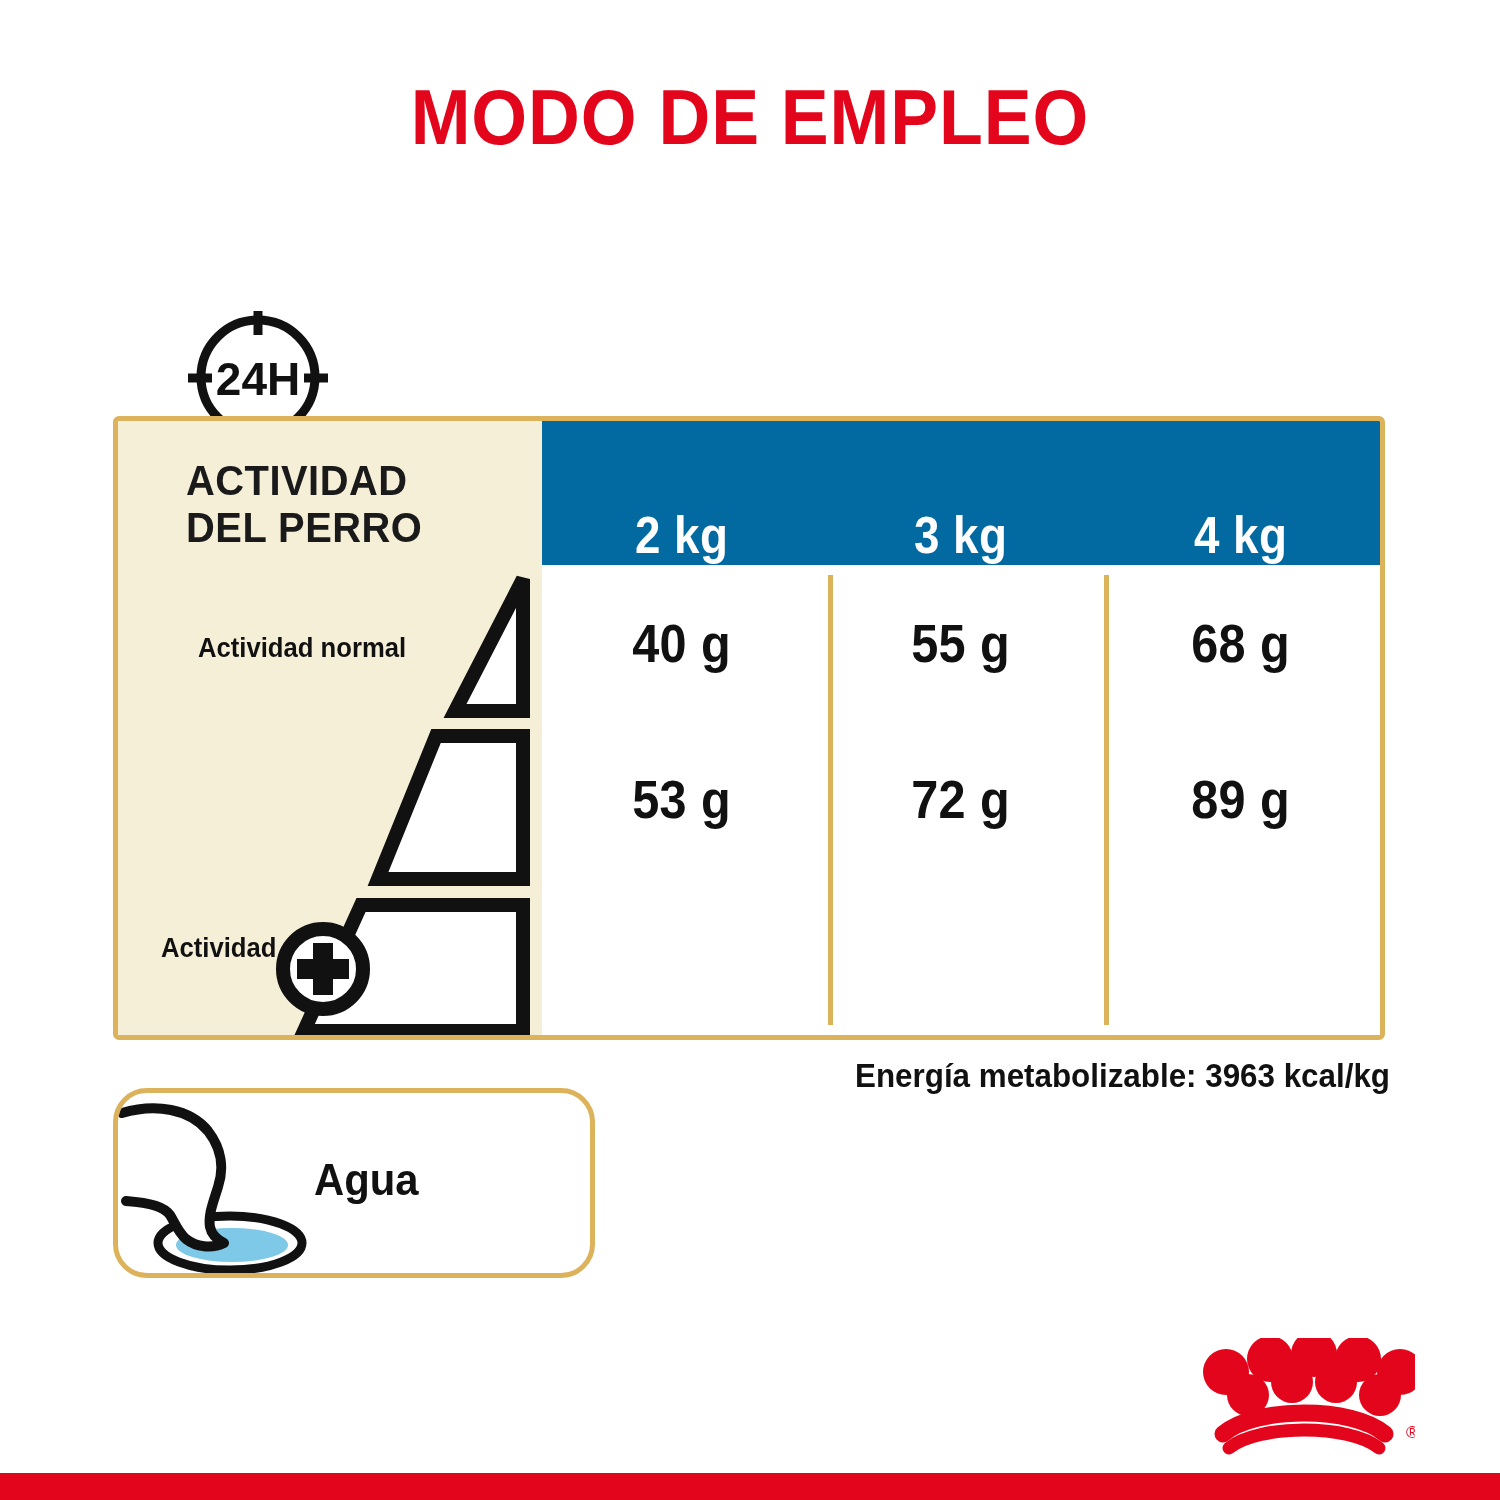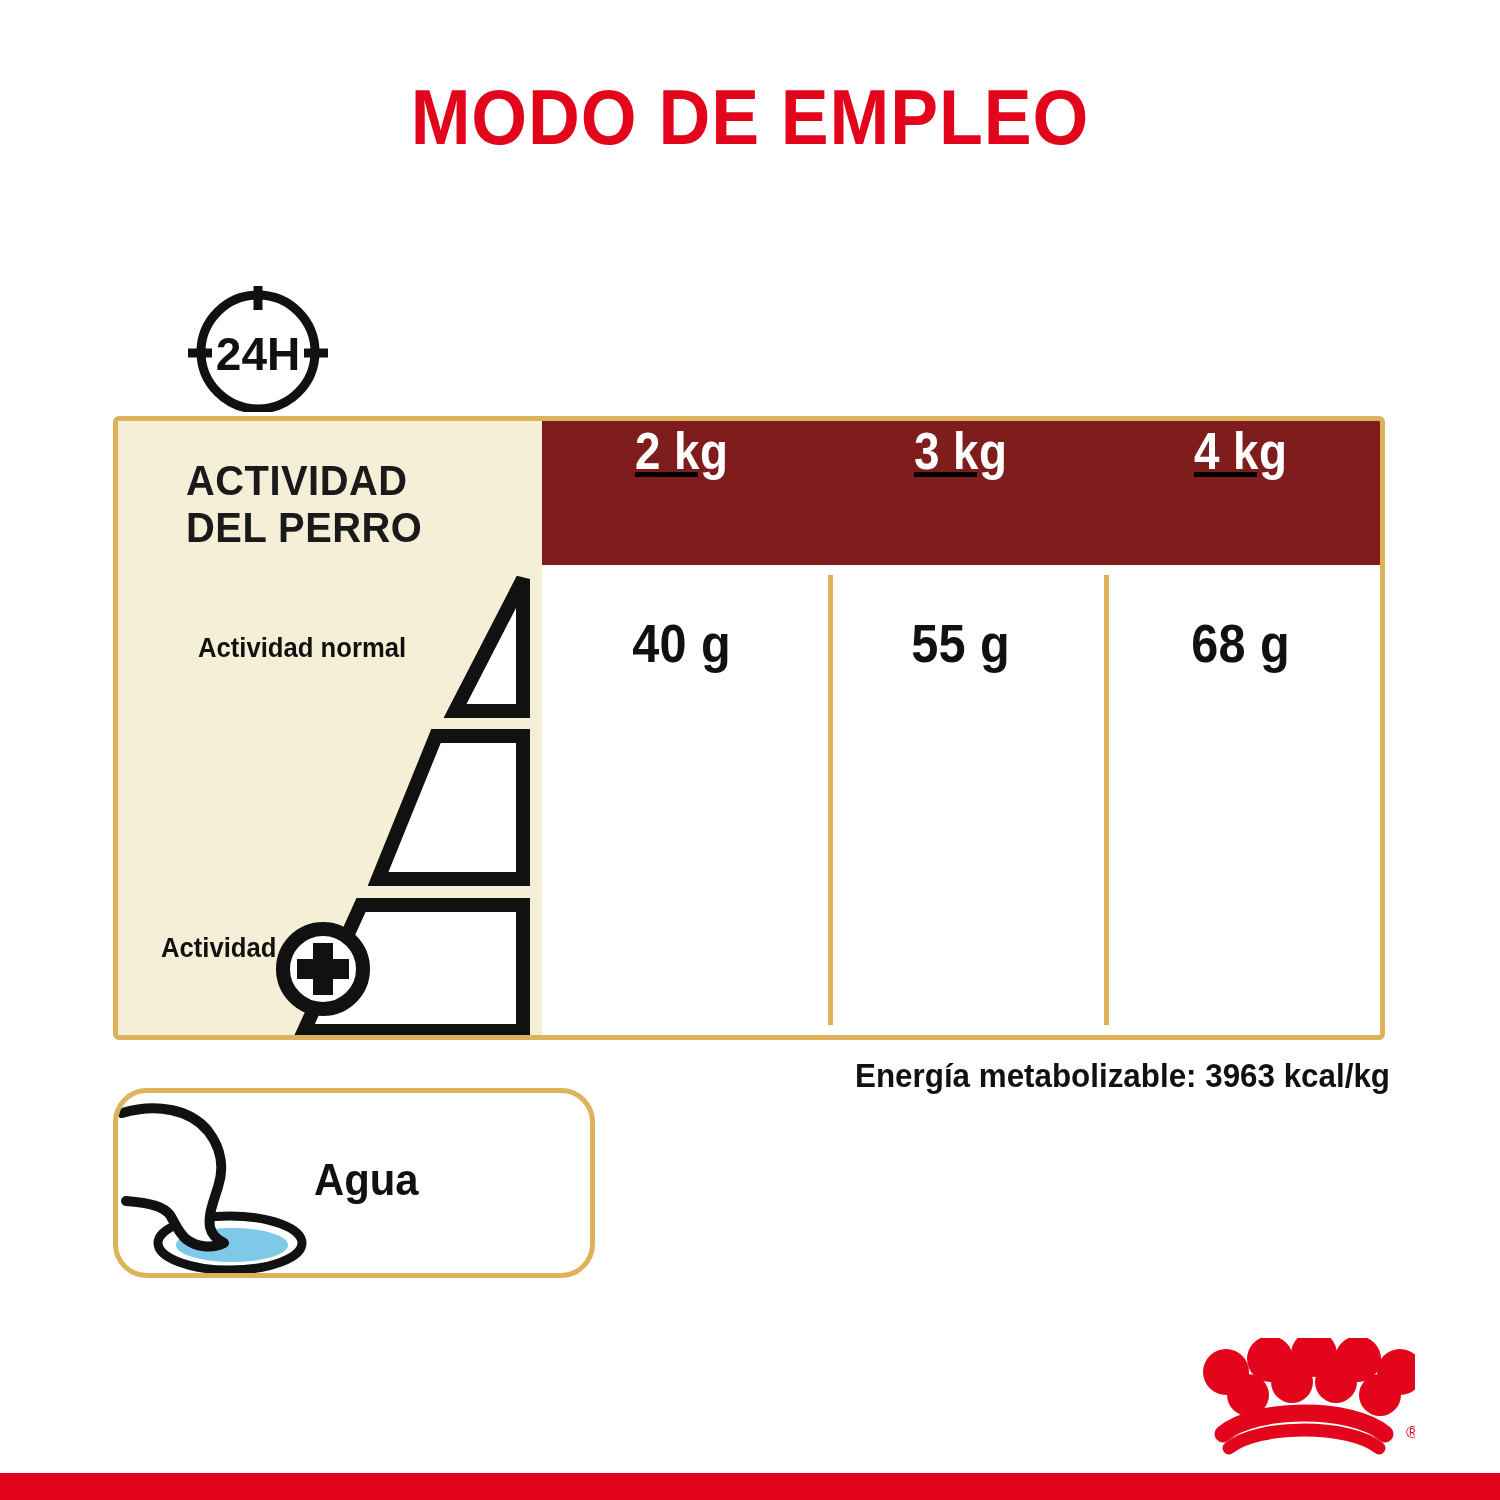--- a/index.html
+++ b/index.html
@@ -31,21 +31,21 @@
     transform: scaleX(0.92);
     transform-origin: center top;
     line-height: 1;
     white-space: nowrap;
   }
 
   
   #badge-24h {
     position: absolute;
     left: 170px;
-    top: 284px;
+    top: 309px;
     width: 176px;
     height: 128px;
   }
   #badge-24h svg { display: block; }
 
   
   #feeding-table {
     position: absolute;
     left: 113px;
     top: 416px;
@@ -100,24 +100,23 @@
   #label-plus   { left: 43px; top: 512px; }
 
   
   .data-area {
     flex: 1 1 auto;
     position: relative;
     background: #ffffff;
   }
   .weights-header {
     height: 144px;
-    background: #7f1d1d;
+    background: #0369a1;
     display: flex;
-    align-items: flex-start;
-    text-decoration: underline;
+    align-items: flex-end;
   }
   .weights-header .wcell {
     flex: 1 1 0;
     text-align: center;
     color: #ffffff;
     font-weight: bold;
     font-size: 52px;
     transform: scaleX(0.88);
     letter-spacing: 0.5px;
   }
@@ -277,20 +276,25 @@
       <div class="vdiv" id="vdiv-1"></div>
       <div class="vdiv" id="vdiv-2"></div>
 
       <div class="data-row">
         <div class="dcell">40 g</div>
         <div class="dcell">55 g</div>
         <div class="dcell">68 g</div>
       </div>
 
 
+      <div class="data-row">
+        <div class="dcell">53 g</div>
+        <div class="dcell">72 g</div>
+        <div class="dcell">89 g</div>
+      </div>
     </div>
   </div>
 </div>
 
 <div id="energy-note">Energía metabolizable: 3963 kcal/kg</div>
 
 <div id="water-box">
   <div id="water-icon">
     <svg width="230" height="190" viewBox="0 0 230 190">
 

